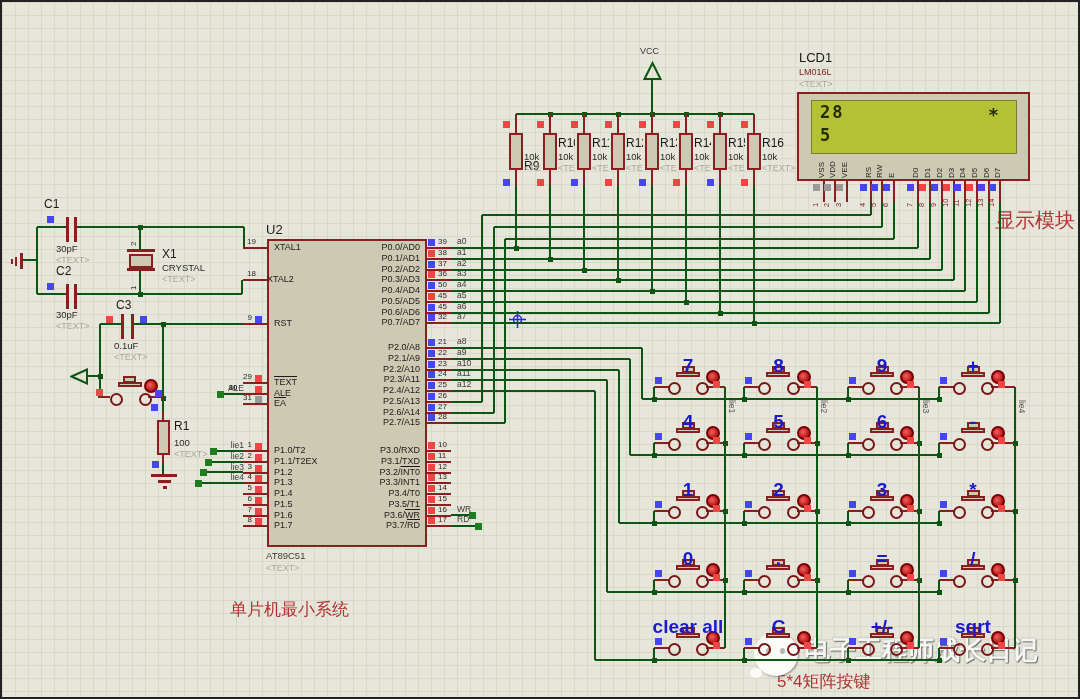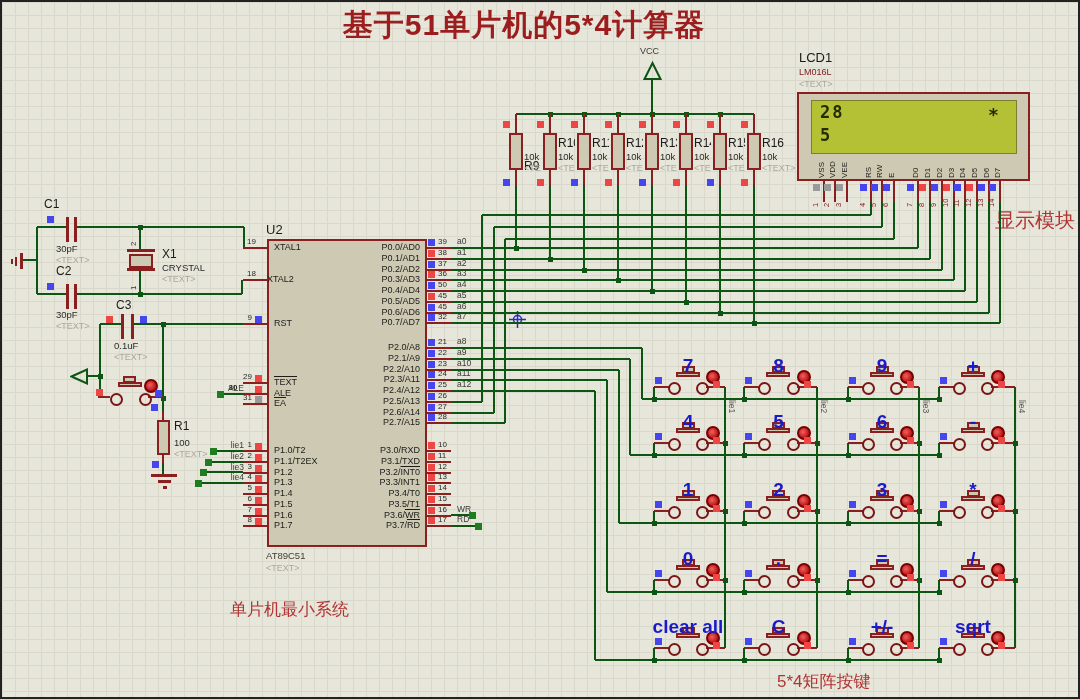--- a/index.html
+++ b/index.html
@@ -30,21 +30,20 @@
   .act{position:absolute;width:14px;height:14px;border-radius:50%;background:radial-gradient(circle at 40% 40%,#ef6060,#b81414 70%);border:2px solid #7a0000;box-sizing:border-box;}
   .key-label{position:absolute;text-align:center;font-weight:bold;color:#1a1acd;font-size:19px;}
   .caption{position:absolute;color:#b03434;white-space:nowrap;}
   .clipped{overflow:hidden;}
 </style>
 </head>
 <body>
 
 <div id="page">
 
-  <div class="txt" style="left:262px;top:6px;width:520px;text-align:center;font-size:30px;font-weight:bold;color:#9b1d1d;letter-spacing:1px;">基于51单片机的5*4计算器</div>
 
   <div class="caption" style="left:993px;top:205px;font-size:20px;">显示模块</div>
   <div class="caption" style="left:228px;top:596px;font-size:17px;">单片机最小系统</div>
   <div class="caption" style="left:775px;top:668px;font-size:17px;">5*4矩阵按键</div>
 
   <div class="txt" style="left:638px;top:45px;font-size:9px;color:#3a3a3a;">VCC</div>
   <svg style="position:absolute;left:641px;top:59px;" width="19" height="20">
     <polygon points="9.5,2 17.5,18 1.5,18" fill="none" stroke="#0d5513" stroke-width="2"></polygon>
   </svg>
 
@@ -78,20 +77,27 @@
   <div class="txt vtext pin-num" style="left:128px;top:230px;height:14px;color:#3a3a3a;">2</div>
   <div class="txt vtext pin-num" style="left:128px;top:274px;height:14px;color:#3a3a3a;">1</div>
 
   <div class="txt ref" style="left:114px;top:297px;">C3</div>
   <div class="txt val" style="left:112px;top:339px;">0.1uF</div>
   <div class="txt ph" style="left:112px;top:351px;">&lt;TEXT&gt;</div>
   <div class="txt ref" style="left:172px;top:418px;">R1</div>
   <div class="txt val" style="left:172px;top:436px;">100</div>
   <div class="txt ph" style="left:172px;top:448px;">&lt;TEXT&gt;</div>
 
+  <div style="position:absolute;left:740px;top:622px;width:336px;height:58px;">
+    <div style="position:absolute;left:12px;top:8px;width:44px;height:44px;border-radius:50%;background:#fbfbf8;box-shadow:1px 1px 2px rgba(90,90,90,.6);"></div>
+    <div style="position:absolute;left:24px;top:24px;width:5px;height:6px;border-radius:50%;background:#b9b9b2;"></div>
+    <div style="position:absolute;left:38px;top:24px;width:5px;height:6px;border-radius:50%;background:#b9b9b2;"></div>
+    <div style="position:absolute;left:8px;top:44px;width:12px;height:10px;border-radius:50%;background:#fbfbf8;"></div>
+    <div class="txt" style="left:62px;top:12px;font-size:26px;font-weight:bold;color:#f6f6f2;text-shadow:1px 1px 1px #6e6e68,-1px -1px 1px #d8d8d0,0 0 2px #8a8a84;">电子工程师成长日记</div>
+  </div>
 
   <svg style="position:absolute;left:507px;top:309px;" width="17" height="17">
     <circle cx="8.5" cy="8.5" r="4" fill="none" stroke="#2a2ad0" stroke-width="1.5"></circle>
     <line x1="8.5" y1="0" x2="8.5" y2="17" stroke="#2a2ad0" stroke-width="1.5"></line>
     <line x1="0" y1="8.5" x2="17" y2="8.5" stroke="#2a2ad0" stroke-width="1.5"></line>
   </svg>
 <div class="wh" style="left: 449px; top: 245px; width: 467px;"></div>
     <div class="wv" style="left: 915px; top: 200px; height: 46px;"></div>
     <div class="wh" style="left: 449px; top: 256px; width: 479px;"></div>
     <div class="wv" style="left: 927px; top: 200px; height: 57px;"></div>

